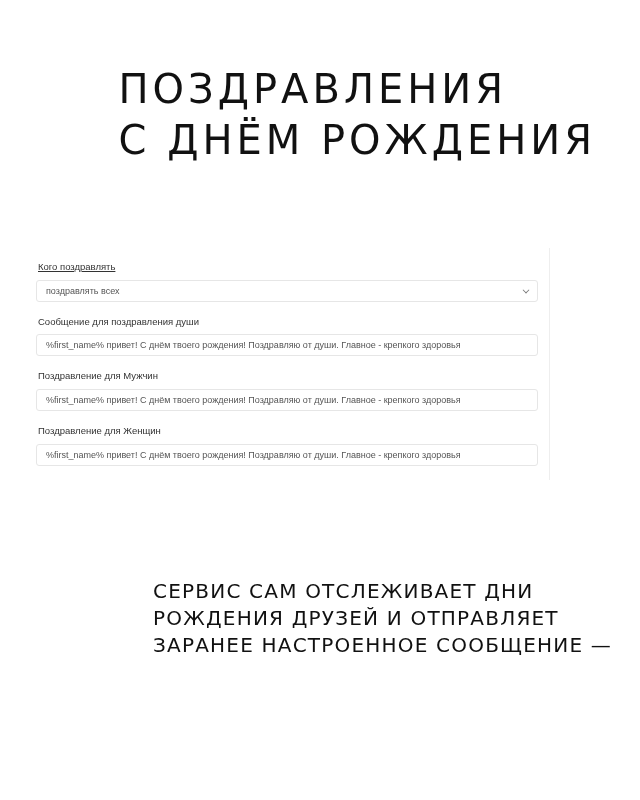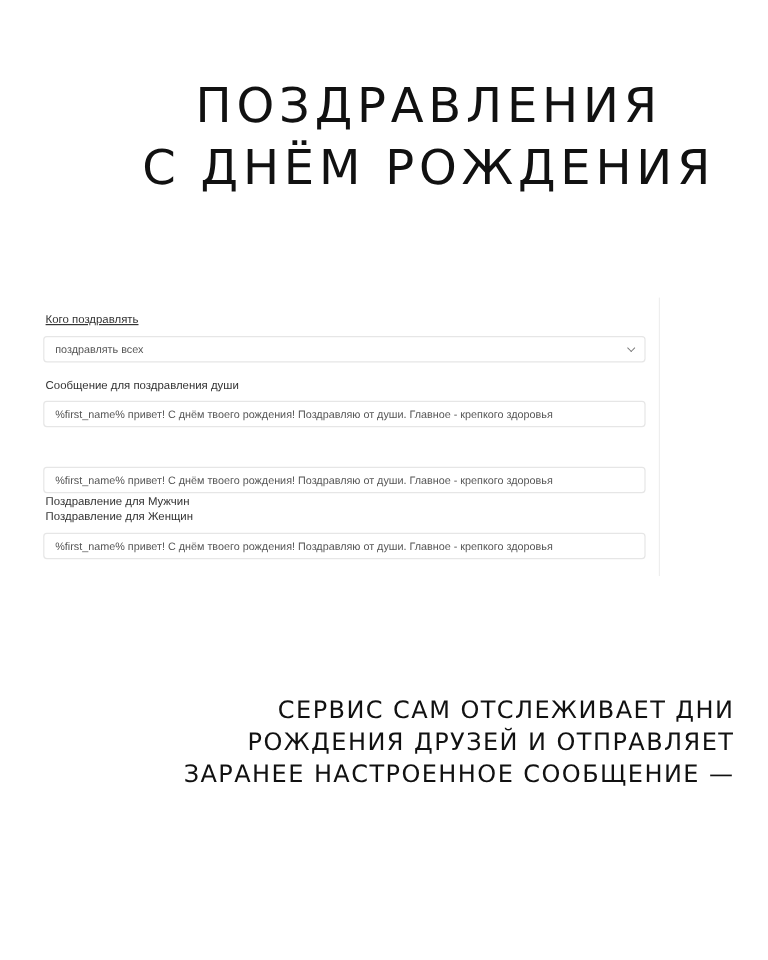--- a/index.html
+++ b/index.html
@@ -4,21 +4,21 @@
   <style>
     * { box-sizing: border-box; margin: 0; padding: 0; }
     html, body {
       width: 640px; height: 800px; background: #ffffff; overflow: hidden;
       font-family: "DejaVu Sans", sans-serif;
     }
     .page { position: relative; width: 640px; height: 800px; background: #ffffff; }
 
     .hero-title {
       position: absolute; right: 44px; top: 64px;
-      text-align: center; color: #111111;
+      text-align: left; color: #111111;
       font-family: "DejaVu Sans", sans-serif;
       font-weight: 200; font-size: 40px; line-height: 51px;
       letter-spacing: 4px; text-transform: uppercase;
       transform: scaleX(1.0);
     }
     .hero-title span { display: block; -webkit-text-stroke: 0; font-weight: normal; }
     .thin { font-weight: 300; }
 
     .card {
       position: absolute; left: 28px; top: 248px; width: 522px; height: 232px;
@@ -39,21 +39,21 @@
       white-space: nowrap; overflow: hidden;
     }
     .chevron {
       position: absolute; right: 8px; top: 6px; width: 6px; height: 6px;
       border-right: 1.3px solid #777777; border-bottom: 1.3px solid #777777;
       transform: rotate(45deg) scale(0.8);
     }
 
     .description {
       position: absolute; right: 28px; top: 578px;
-      text-align: right; color: #111111;
+      text-align: left; color: #111111;
       font-family: "DejaVu Sans", sans-serif;
       font-weight: normal; font-size: 20px; line-height: 27px;
       letter-spacing: 1.2px; text-transform: uppercase;
     }
     .description span { display: block; }
   </style>
 </head>
 <body>
 
 <div class="page">
@@ -66,21 +66,21 @@
   <div class="card">
     <div class="field-label" style="top: 13px; text-decoration: underline;">Кого поздравлять</div>
     <div class="field-box" style="top: 32px;">
       <span>поздравлять всех</span>
       <span class="chevron"></span>
     </div>
 
     <div class="field-label" style="top: 68px;">Сообщение для поздравления души</div>
     <div class="field-box" style="top: 86px;">%first_name% привет! С днём твоего рождения! Поздравляю от души. Главное - крепкого здоровья</div>
 
-    <div class="field-label" style="top: 122px; margin-top: 43px;">Поздравление для Мужчин</div>
+    <div class="field-label" style="top: 122px;">Поздравление для Мужчин</div>
     <div class="field-box" style="top: 141px;">%first_name% привет! С днём твоего рождения! Поздравляю от души. Главное - крепкого здоровья</div>
 
     <div class="field-label" style="top: 177px;">Поздравление для Женщин</div>
     <div class="field-box" style="top: 196px;">%first_name% привет! С днём твоего рождения! Поздравляю от души. Главное - крепкого здоровья</div>
   </div>
 
   <div class="description">
     <span>СЕРВИС САМ ОТСЛЕЖИВАЕТ ДНИ</span>
     <span>РОЖДЕНИЯ ДРУЗЕЙ И ОТПРАВЛЯЕТ</span>
     <span>ЗАРАНЕЕ НАСТРОЕННОЕ СООБЩЕНИЕ —</span>

